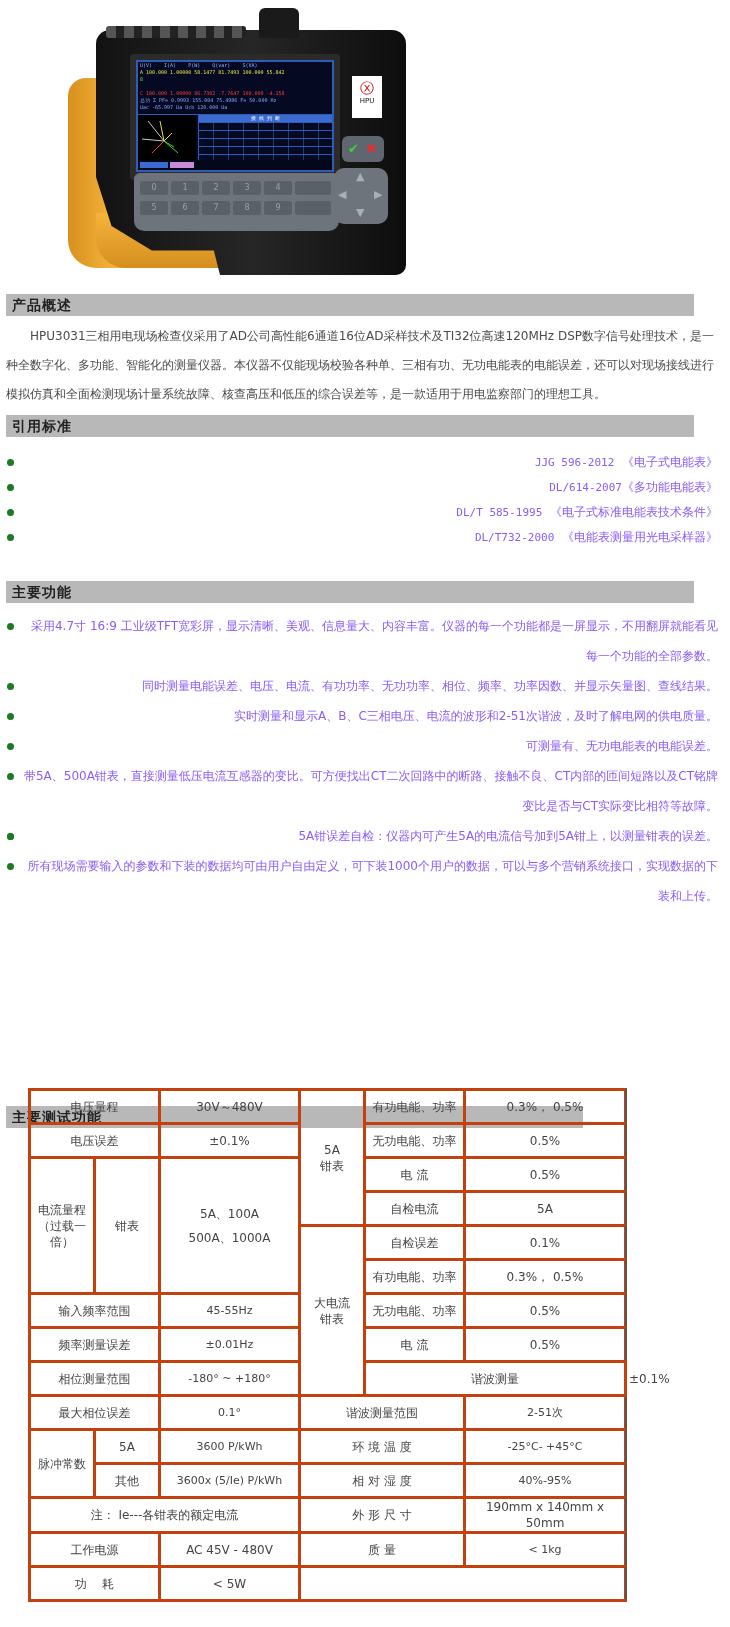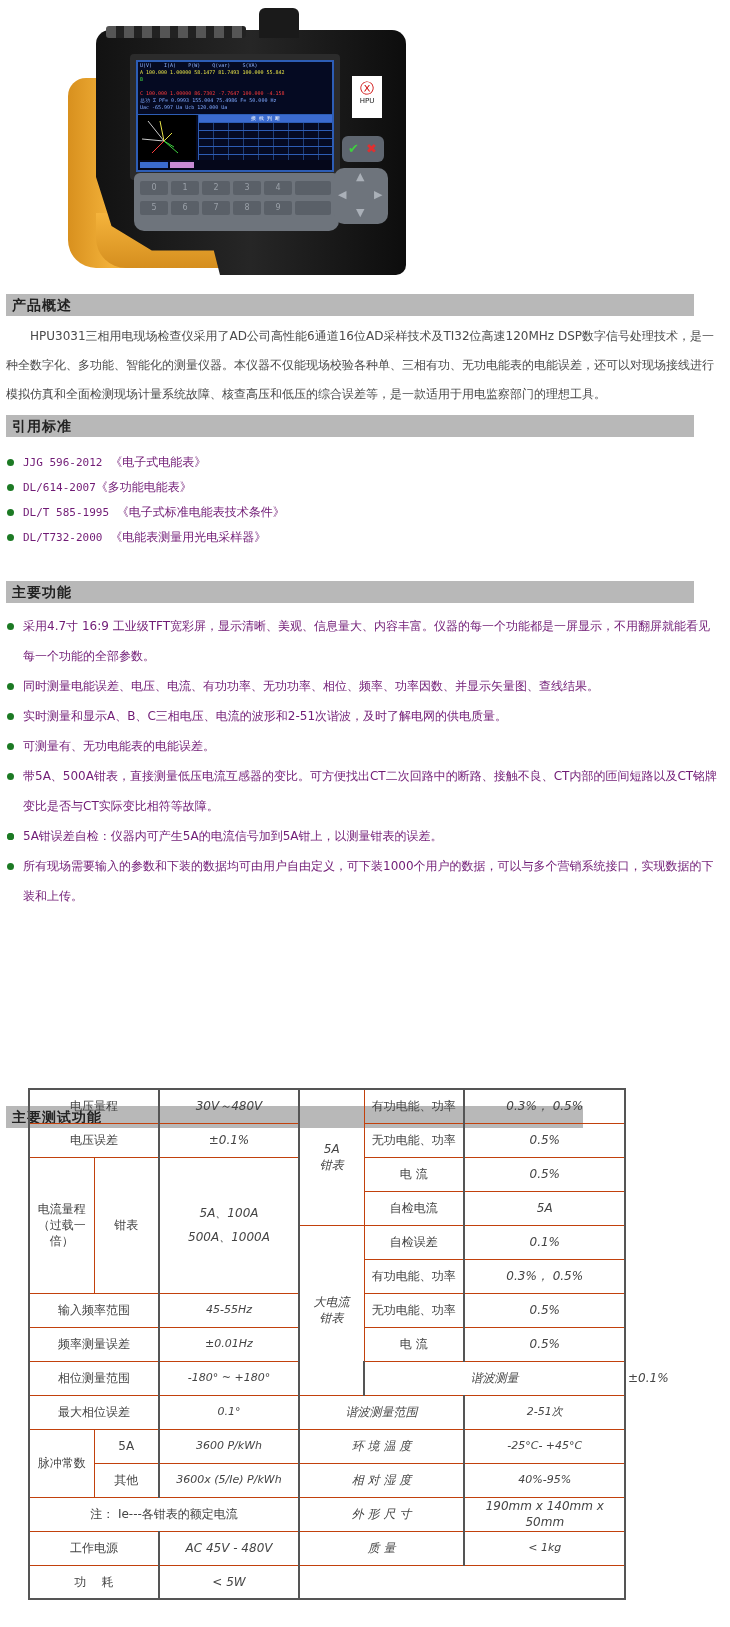--- a/index.html
+++ b/index.html
@@ -91,42 +91,43 @@
     position: absolute; left: 6px; width: 688px; height: 22px;
     background: #b8b8b8; font-size: 14px; color: #222; line-height: 22px;
     padding-left: 6px; font-weight: bold; letter-spacing: 1px;
   }
   .para {
     position: absolute; left: 6px; width: 712px; font-size: 12px; color: #4a4a4a;
     line-height: 29px;
   }
   .bullet-list { position: absolute; left: 6px; width: 712px; list-style: none; }
   .bullet-list li {
-    position: relative; padding-left: 17px; font-size: 12px; color: #701a75;
+    position: relative; padding-left: 17px; font-size: 12px; color: #8b5cf6;
     line-height: 30px;
+    text-align: right;
   }
   .bullet-list li .dot {
     position: absolute; left: 1px; top: 12px; width: 7px; height: 7px;
     border-radius: 50%; background: #1c7a24;
   }
   .std li { line-height: 25px; }
   .std li .dot { top: 9px; }
   .std .mono { font-family: "DejaVu Sans Mono", monospace; font-size: 11px; }
 
   
   .spec {
     position: absolute; left: 28px; top: 1088px; width: 596px;
     border-collapse: collapse; font-size: 12px; color: #444; table-layout: fixed;
   }
   .spec td {
-    border: 1px solid #c2410c; text-align: center; vertical-align: middle;
+    border: 3px solid #c2410c; text-align: center; vertical-align: middle;
     padding: 0 2px; line-height: 16px;
   }
   .spec { border: 2px solid #555; }
-  .spec td.thickL { border-left: 2px solid #555; font-style: italic; }
+  .spec td.thickL { border-left: 2px solid #555; }
   .spec tr { height: 34px; }
   .spec .small { font-size: 11px; }
 </style>
 </head>
 <body>
 
 <div class="device">
   <div class="yellow"></div>
   <div class="yellow-bottom"></div>
   <div class="body"></div>

